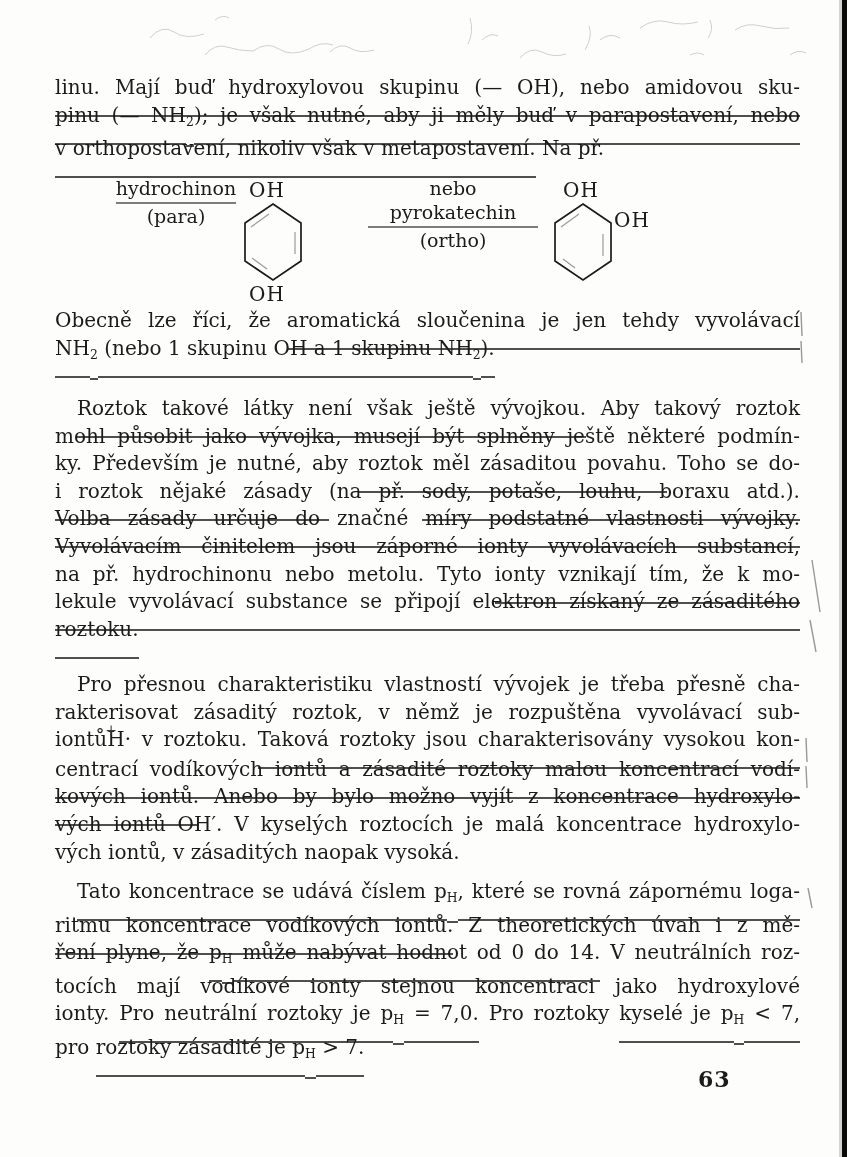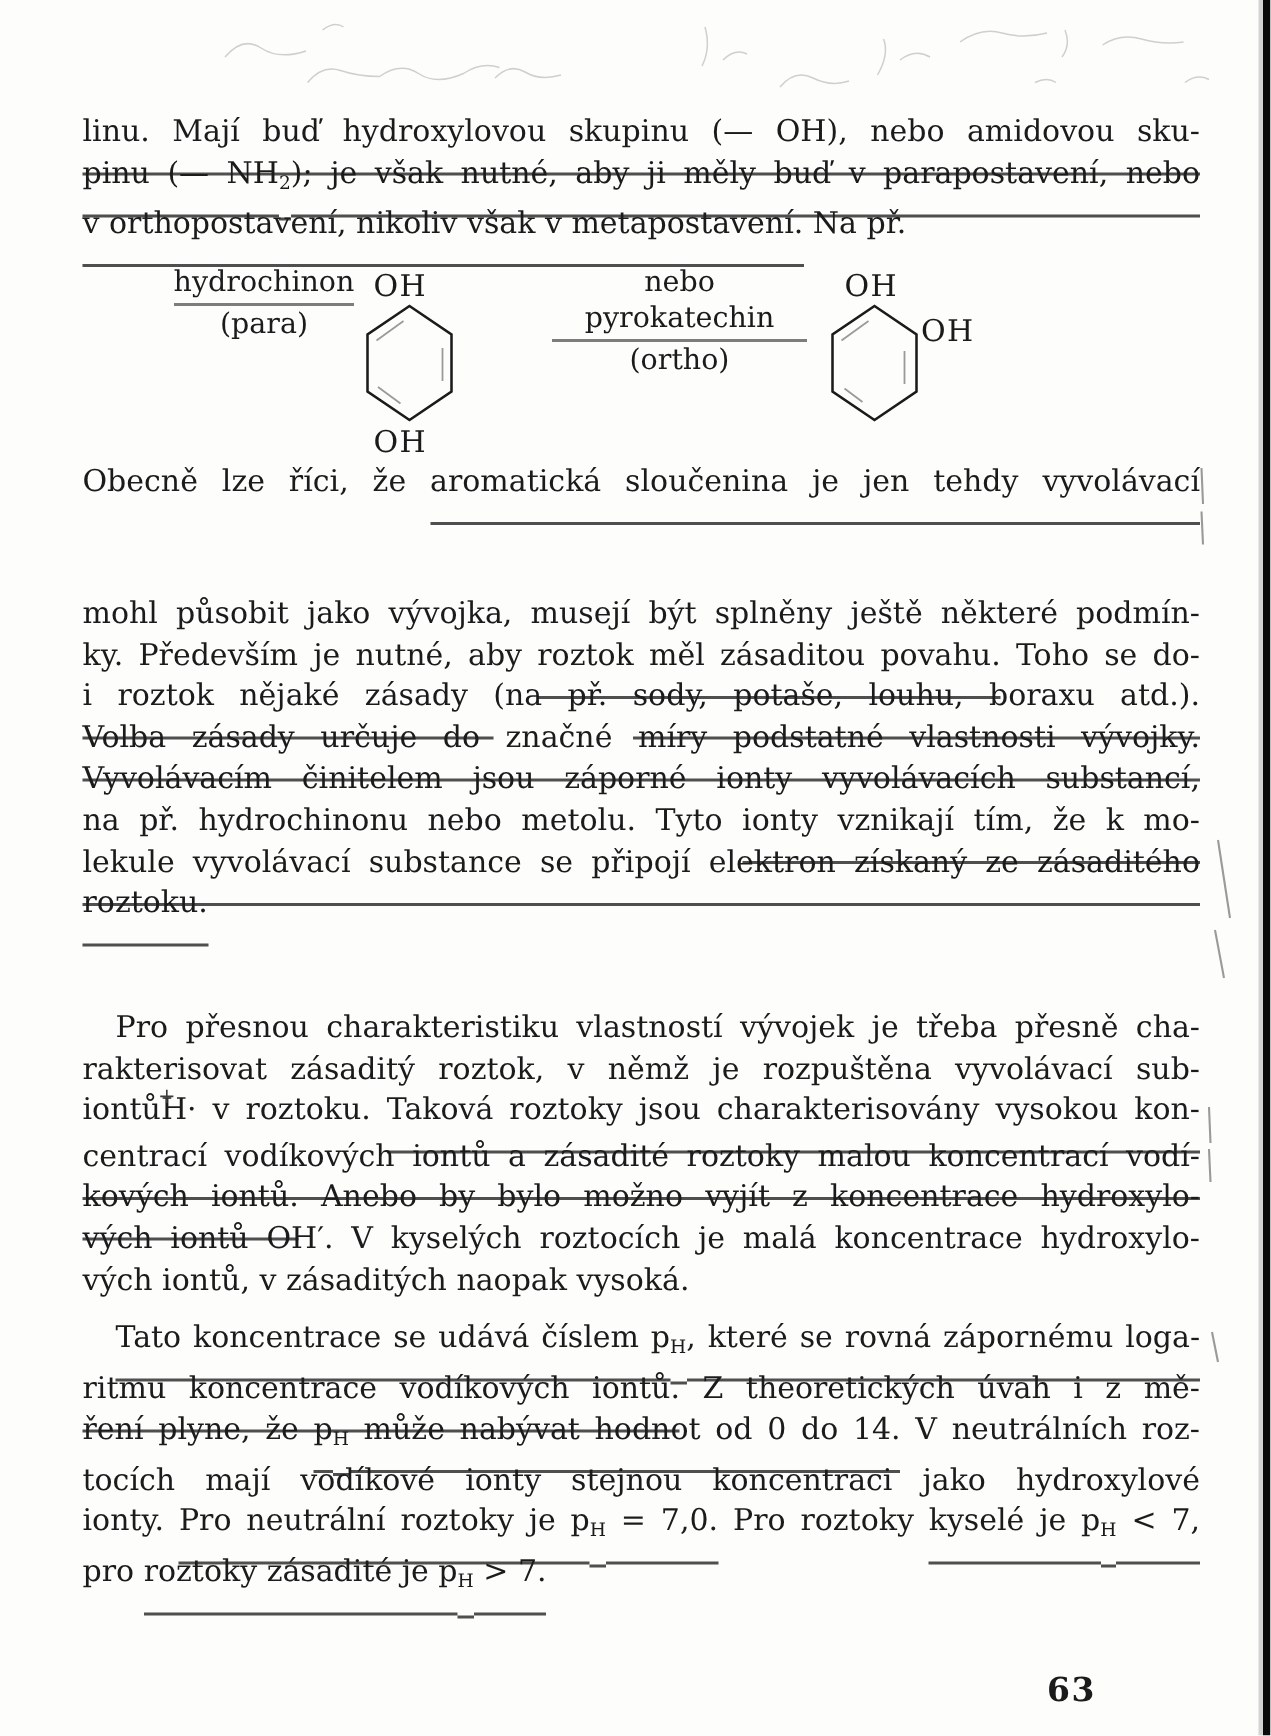--- a/index.html
+++ b/index.html
@@ -24,21 +24,21 @@
   .sb{font-size:.62em;vertical-align:-.32em;}
   
   .hd{display:inline-block;width:0;transform:translate(-2px,-11px);font-size:14px;color:#3d3d3d;}
   
   .diagram{position:absolute;left:0;top:172px;width:847px;height:132px;}
   .dlabel{position:absolute;text-align:center;font-size:19px;line-height:24px;}
   .dlabel .nm{display:inline-block;border-bottom:2px solid rgba(70,70,70,.7);padding-bottom:2px;}
   .oh{position:absolute;font-size:20px;letter-spacing:1px;}
   .hex{position:absolute;}
   
-  .pageno{position:absolute;left:698px;top:1066px;font-size:22px;font-weight:bold;letter-spacing:1px;margin-top:48px;}
+  .pageno{position:absolute;left:698px;top:1066px;font-size:22px;font-weight:bold;letter-spacing:1px;}
   
   .edge{position:absolute;top:0;right:0;width:5px;height:1157px;background:#0b0b0b;}
   .edge-soft{position:absolute;top:0;right:5px;width:3px;height:1157px;background:rgba(90,90,90,.25);}
   .scribbles,.marginmarks{position:absolute;left:0;top:0;pointer-events:none;}
 </style>
 </head>
 <body>
 
 <div class="page">
 
@@ -90,23 +90,25 @@
         <line x1="8" y1="25" x2="26" y2="12"></line>
         <line x1="50" y1="32" x2="50" y2="54"></line>
         <line x1="10" y1="57" x2="22" y2="66"></line>
       </g>
     </svg>
     <div class="oh" style="left:614px;top:36px">OH</div>
   </div>
 
   <div class="para" style="top:307px">
       <div class="line"><span>Obecně lze říci, že </span><span class="u">aromatická sloučenina je jen tehdy vyvolávací</span></div>
+      <div class="line nj"><span class="u">NH</span><span class="u sb">2</span><span class="u"> (nebo 1 skupinu OH a 1 skupinu NH</span><span class="u sb">2</span><span class="u">).</span></div>
     </div>
 
   <div class="para" style="top:395px">
+      <div class="line ind"><span class="u">Roztok takové látky není však ještě vývojkou.</span><span> Aby takový roztok</span></div>
       <div class="line"><span>mohl působit jako vývojka, musejí být splněny ještě některé podmín-</span></div>
       <div class="line"><span>ky. Především je nutné, aby </span><span class="u">roztok měl zásaditou povahu.</span><span> Toho se do-</span></div>
       <div class="line"><span class="u">i roztok nějaké zásady </span><span>(na př. </span><span class="u">sody, potaše, louhu, boraxu atd.).</span></div>
       <div class="line"><span class="u">Volba zásady určuje do značné míry podstatné vlastnosti vývojky.</span></div>
       <div class="line"><span>Vyvolávacím činitelem jsou záporné ionty vyvolávacích substancí,</span></div>
       <div class="line"><span>na př. hydrochinonu nebo metolu. Tyto </span><span class="u">ionty vznikají tím, že k mo-</span></div>
       <div class="line"><span class="u">lekule vyvolávací substance se připojí elektron získaný ze zásaditého</span></div>
       <div class="line nj"><span class="u">roztoku.</span></div>
     </div>
 

